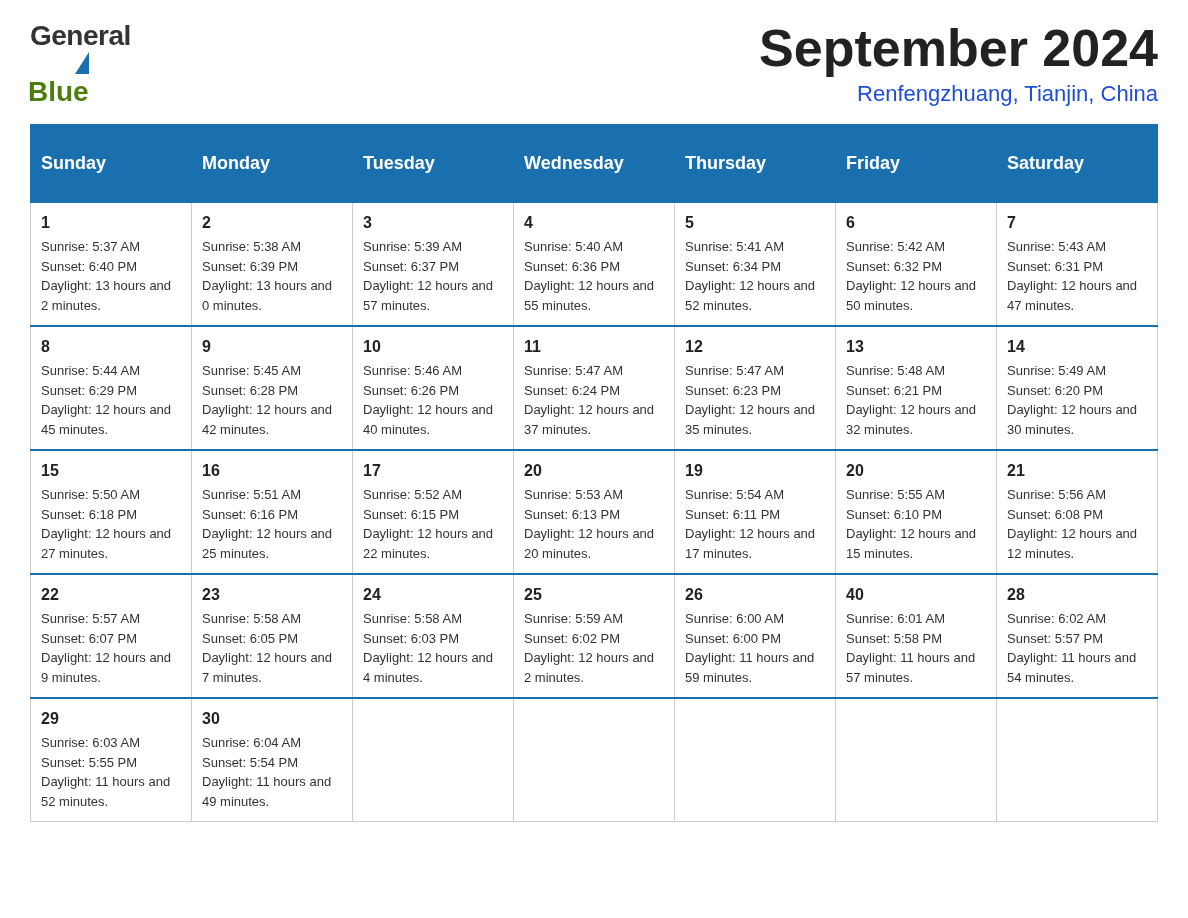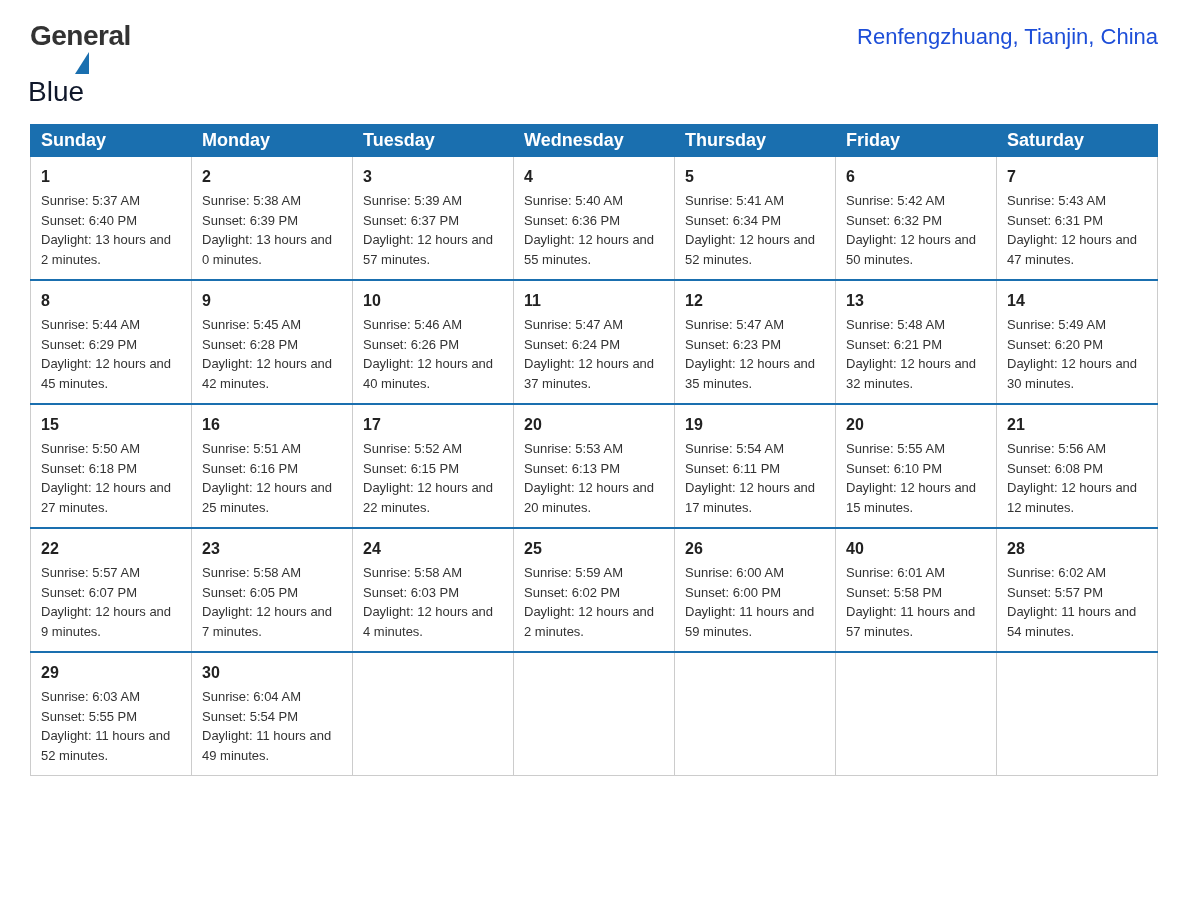--- a/index.html
+++ b/index.html
@@ -36,22 +36,22 @@
     .logo-triangle {
       width: 0;
       height: 0;
       border-left: 14px solid transparent;
       border-bottom: 22px solid #1a6faf;
       margin-left: 3px;
       margin-bottom: 2px;
     }
     .logo-blue {
       font-size: 28px;
-      font-weight: normal;
-      color: #0f172a;
+      font-weight: bold;
+      color: #4d7c0f;
       margin-left: -2px;
     }
     .title-section {
       text-align: right;
     }
     .calendar-title {
       font-size: 52px;
       font-weight: bold;
       color: #222;
       line-height: 1.1;
@@ -64,21 +64,21 @@
     .calendar-table {
       width: 100%;
       border-collapse: collapse;
       table-layout: fixed;
     }
     .calendar-table th {
       background-color: #1a6faf;
       color: #fff;
       font-size: 18px;
       font-weight: bold;
-      padding: 5px 10px;
+      padding: 28px 10px;
       text-align: left;
       border: 1px solid #1a6faf;
     }
     .calendar-table td {
       vertical-align: top;
       padding: 8px 10px 10px 10px;
       border: 1px solid #ccc;
       font-size: 13px;
       line-height: 1.5;
       min-height: 100px;
@@ -107,20 +107,21 @@
 
 <div class="header">
   <div class="logo">
     <div class="logo-top">
       <span class="logo-general">General</span>
       <div class="logo-triangle"></div>
     </div>
     <span class="logo-blue">Blue</span>
   </div>
   <div class="title-section">
+    <div class="calendar-title">September 2024</div>
     <div class="calendar-subtitle">Renfengzhuang, Tianjin, China</div>
   </div>
 </div>
 
 <table class="calendar-table">
   <thead>
     <tr>
     <th>Sunday</th>
         <th>Monday</th>
         <th>Tuesday</th>

